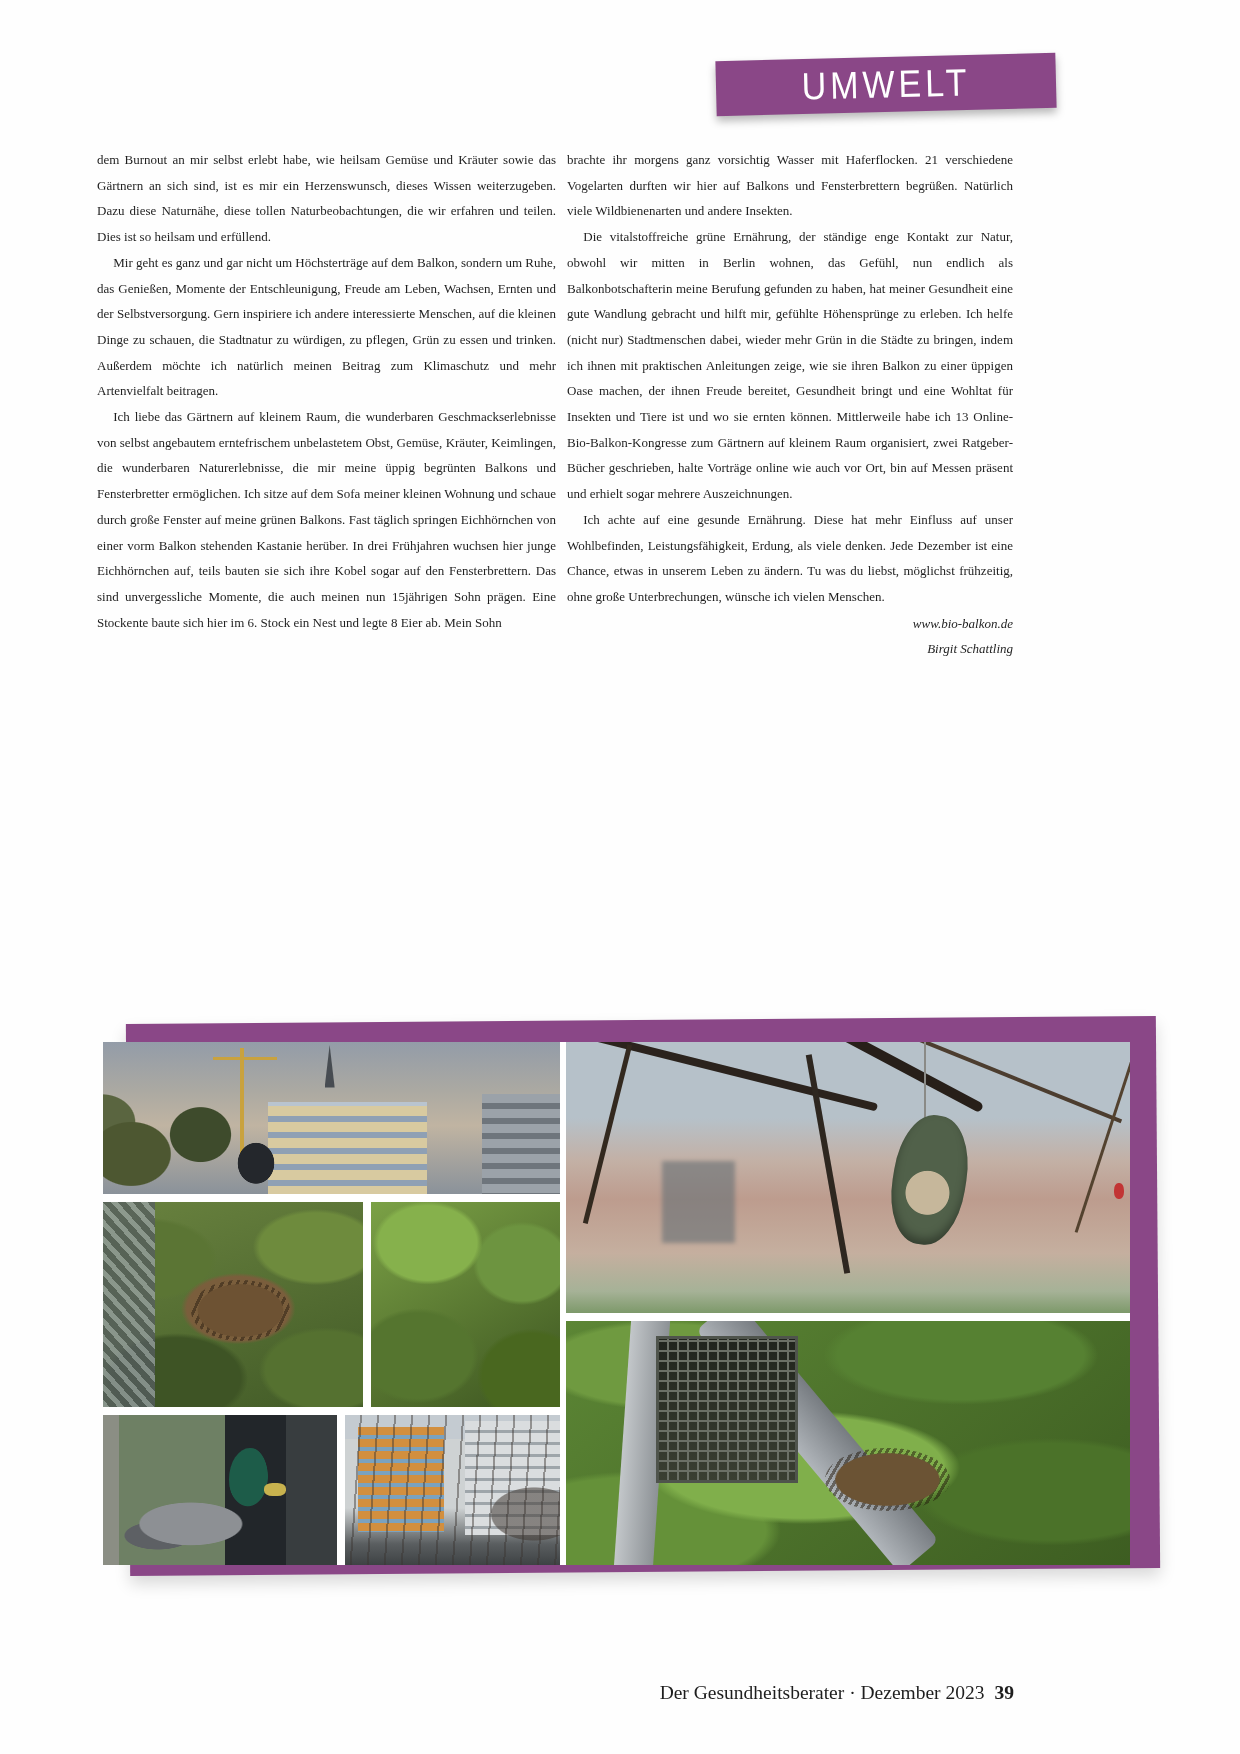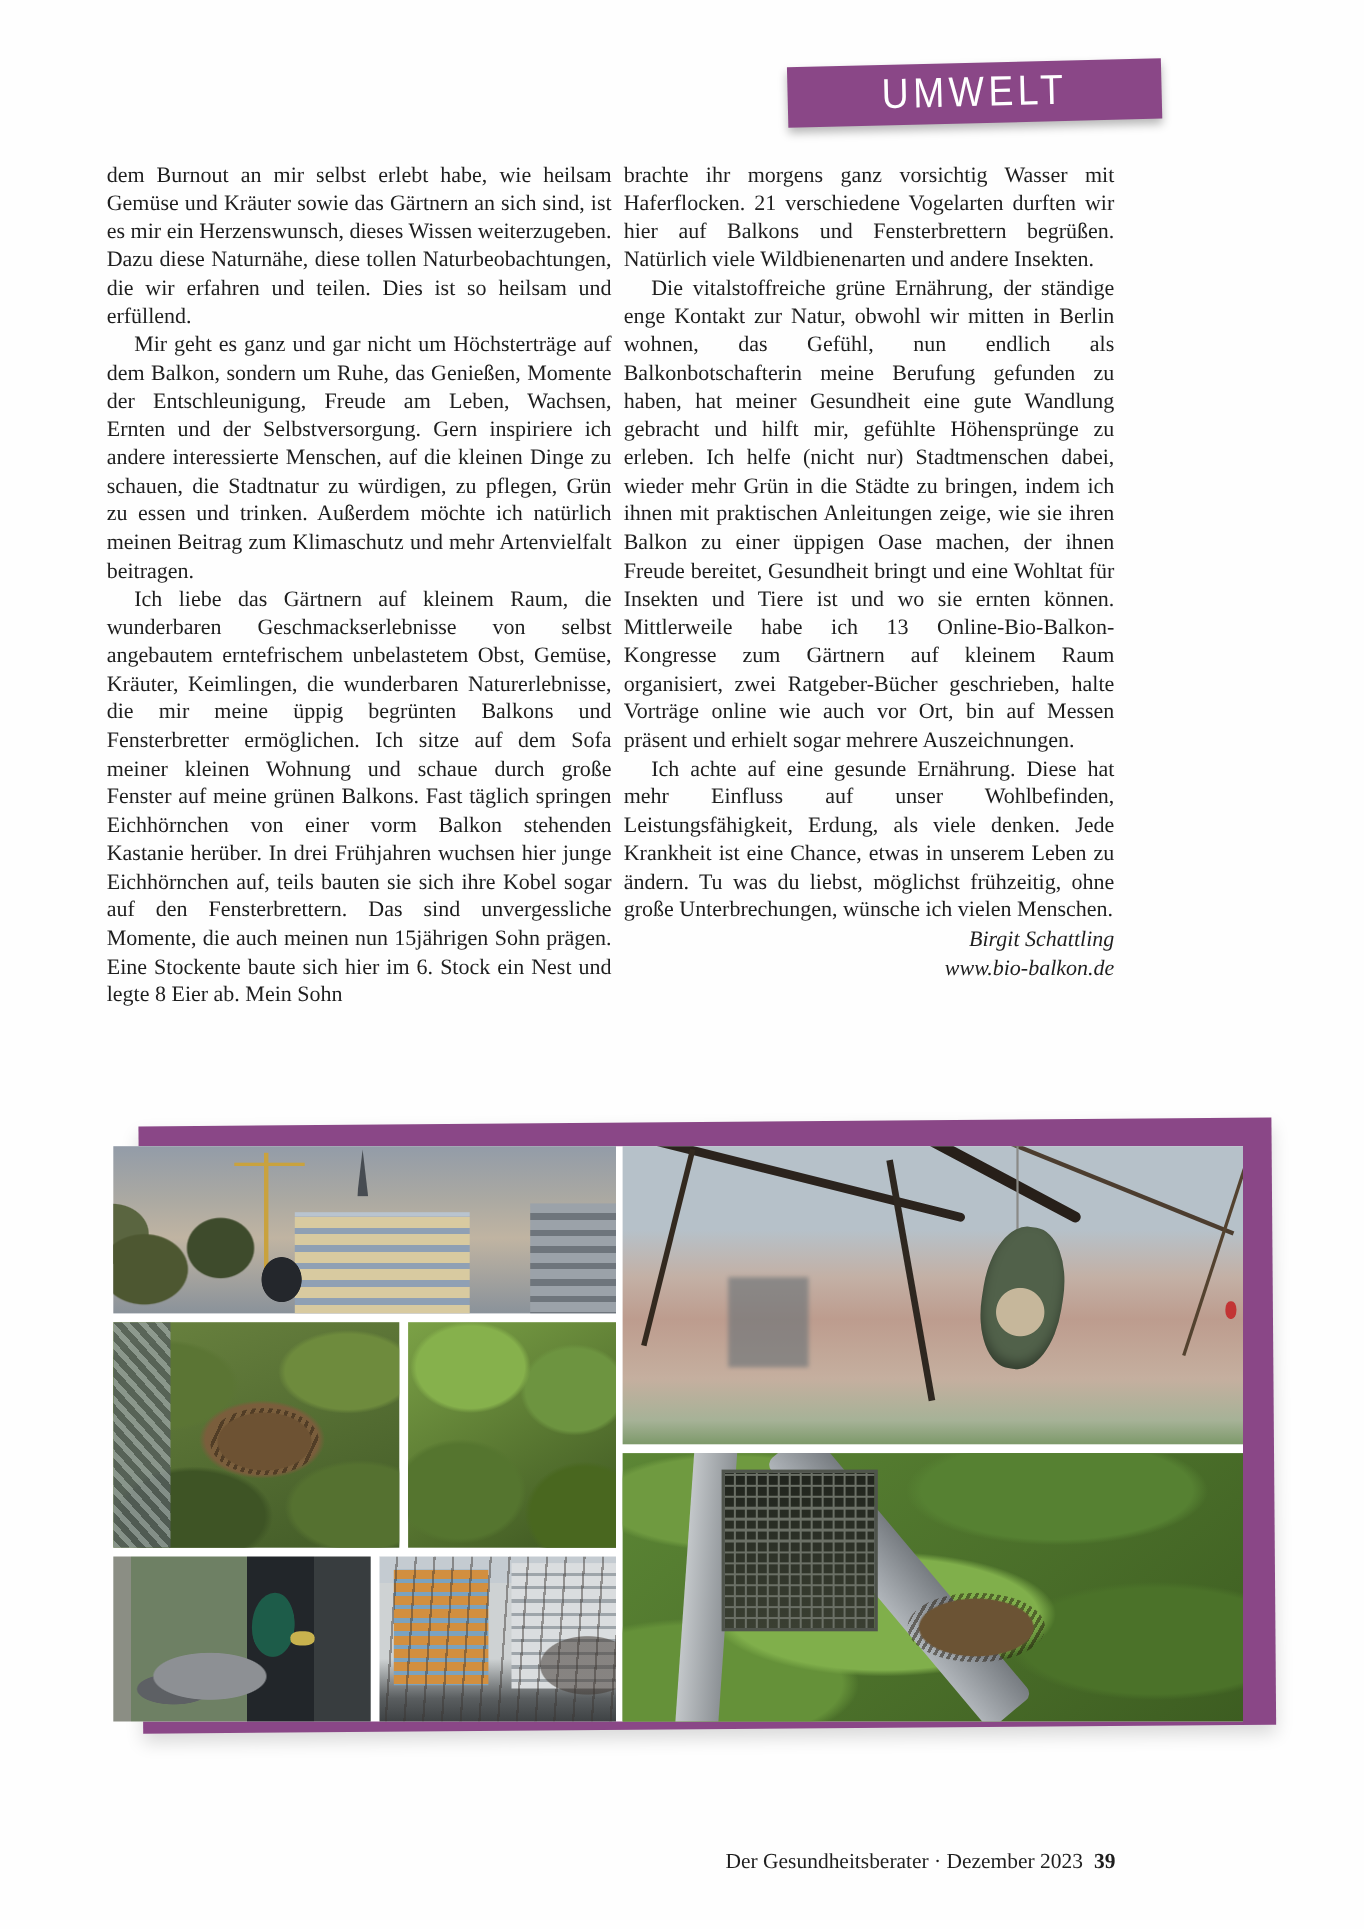--- a/index.html
+++ b/index.html
@@ -16,21 +16,21 @@
     box-shadow:0 5px 9px rgba(0,0,0,.28);
   }
   .badge-label{
     color:#ffffff;font-family:"Liberation Sans","DejaVu Sans",sans-serif;
     font-size:34px;letter-spacing:4px;font-weight:500;
     text-transform:uppercase;transform:scaleY(1.12);
   }
   
   .col{
     position:absolute;top:147px;
-    font-size:20px;line-height:25.7px;text-align:justify;
+    font-size:13px;line-height:25.7px;text-align:justify;
     hyphens:auto;-webkit-hyphens:auto;
   }
   .col-left{left:97px;width:459px;}
   .col-right{left:567px;width:446px;}
   .col p{margin:0;}
   .col p.indent{text-indent:1.25em;}
   .signature{text-align:right;font-style:italic;margin-top:1px;}
   .signature div{line-height:25.7px;}
   
   .purple-block{
@@ -170,24 +170,24 @@
 
   <div class="col col-left">
     <p>dem Burnout an mir selbst erlebt habe, wie heilsam Gemüse und Kräuter sowie das Gärtnern an sich sind, ist es mir ein Herzenswunsch, dieses Wissen weiterzugeben. Dazu diese Naturnähe, diese tollen Naturbeobachtungen, die wir erfahren und teilen. Dies ist so heilsam und erfüllend.</p>
     <p class="indent">Mir geht es ganz und gar nicht um Höchsterträge auf dem Balkon, sondern um Ruhe, das Genießen, Momente der Entschleunigung, Freude am Leben, Wachsen, Ernten und der Selbstversorgung. Gern inspiriere ich andere interessierte Menschen, auf die kleinen Dinge zu schauen, die Stadtnatur zu würdigen, zu pflegen, Grün zu essen und trinken. Außerdem möchte ich natürlich meinen Beitrag zum Klimaschutz und mehr Artenvielfalt beitragen.</p>
     <p class="indent">Ich liebe das Gärtnern auf kleinem Raum, die wunderbaren Geschmackserlebnisse von selbst angebautem erntefrischem unbelastetem Obst, Gemüse, Kräuter, Keimlingen, die wunderbaren Naturerlebnisse, die mir meine üppig begrünten Balkons und Fensterbretter ermöglichen. Ich sitze auf dem Sofa meiner kleinen Wohnung und schaue durch große Fenster auf meine grünen Balkons. Fast täglich springen Eichhörnchen von einer vorm Balkon stehenden Kastanie herüber. In drei Frühjahren wuchsen hier junge Eichhörnchen auf, teils bauten sie sich ihre Kobel sogar auf den Fensterbrettern. Das sind unvergessliche Momente, die auch meinen nun 15jährigen Sohn prägen. Eine Stockente baute sich hier im 6. Stock ein Nest und legte 8 Eier ab. Mein Sohn</p>
   </div>
 
   <div class="col col-right">
     <p>brachte ihr morgens ganz vorsichtig Wasser mit Haferflocken. 21 verschiedene Vogelarten durften wir hier auf Balkons und Fensterbrettern begrüßen. Natürlich viele Wildbienenarten und andere Insekten.</p>
     <p class="indent">Die vitalstoffreiche grüne Ernährung, der ständige enge Kontakt zur Natur, obwohl wir mitten in Berlin wohnen, das Gefühl, nun endlich als Balkonbotschafterin meine Berufung gefunden zu haben, hat meiner Gesundheit eine gute Wandlung gebracht und hilft mir, gefühlte Höhensprünge zu erleben. Ich helfe (nicht nur) Stadtmenschen dabei, wieder mehr Grün in die Städte zu bringen, indem ich ihnen mit praktischen Anleitungen zeige, wie sie ihren Balkon zu einer üppigen Oase machen, der ihnen Freude bereitet, Gesundheit bringt und eine Wohltat für Insekten und Tiere ist und wo sie ernten können. Mittlerweile habe ich 13 Online-Bio-Balkon-Kongresse zum Gärtnern auf kleinem Raum organisiert, zwei Ratgeber-Bücher geschrieben, halte Vorträge online wie auch vor Ort, bin auf Messen präsent und erhielt sogar mehrere Auszeichnungen.</p>
-    <p class="indent">Ich achte auf eine gesunde Ernährung. Diese hat mehr Einfluss auf unser Wohlbefinden, Leistungsfähigkeit, Erdung, als viele denken. Jede Krankheit ist eine Chance, etwas in unserem Leben zu ändern. Tu was du liebst, möglichst frühzeitig, ohne große Unterbrechungen, wünsche ich vielen Menschen.</p>
+    <p class="indent">Ich achte auf eine gesunde Ernährung. Diese hat mehr Einfluss auf unser Wohlbefinden, Leistungsfähigkeit, Erdung, als viele denken. Jede Dezember ist eine Chance, etwas in unserem Leben zu ändern. Tu was du liebst, möglichst frühzeitig, ohne große Unterbrechungen, wünsche ich vielen Menschen.</p>
     <div class="signature">
+      <div>www.bio-balkon.de</div>
       <div>Birgit Schattling</div>
-      <div>www.bio-balkon.de</div>
     </div>
   </div>
 
   <div class="purple-block" id="purple-block" style="background: rgb(138, 71, 135);"></div>
 
   <div class="collage-panel">
 
     <div class="ph ph-cityscape">
       <div class="dec c-trees"></div>
       <div class="dec c-crane"></div>

